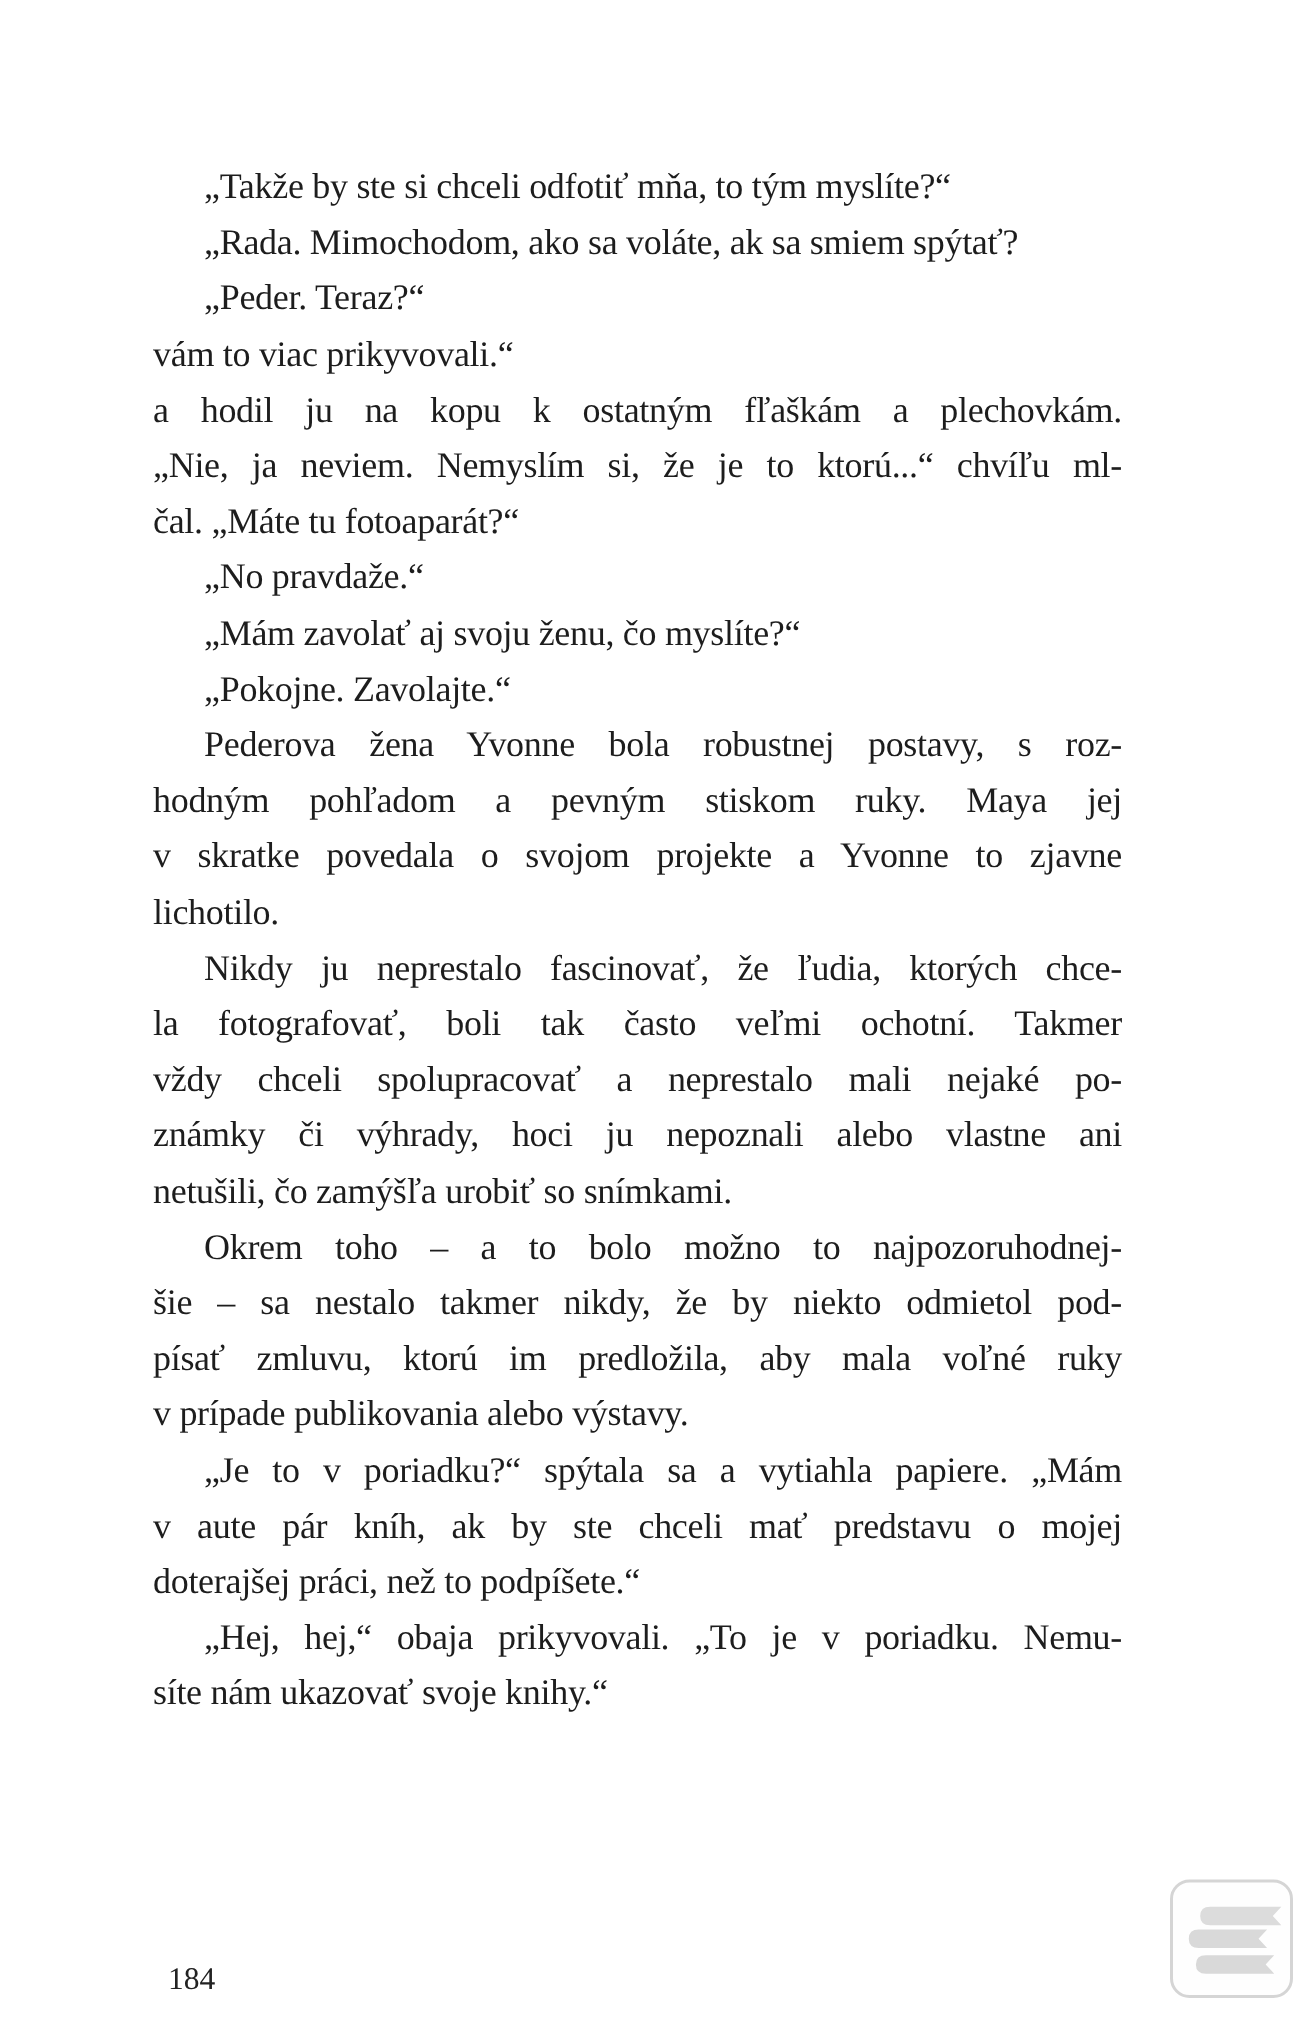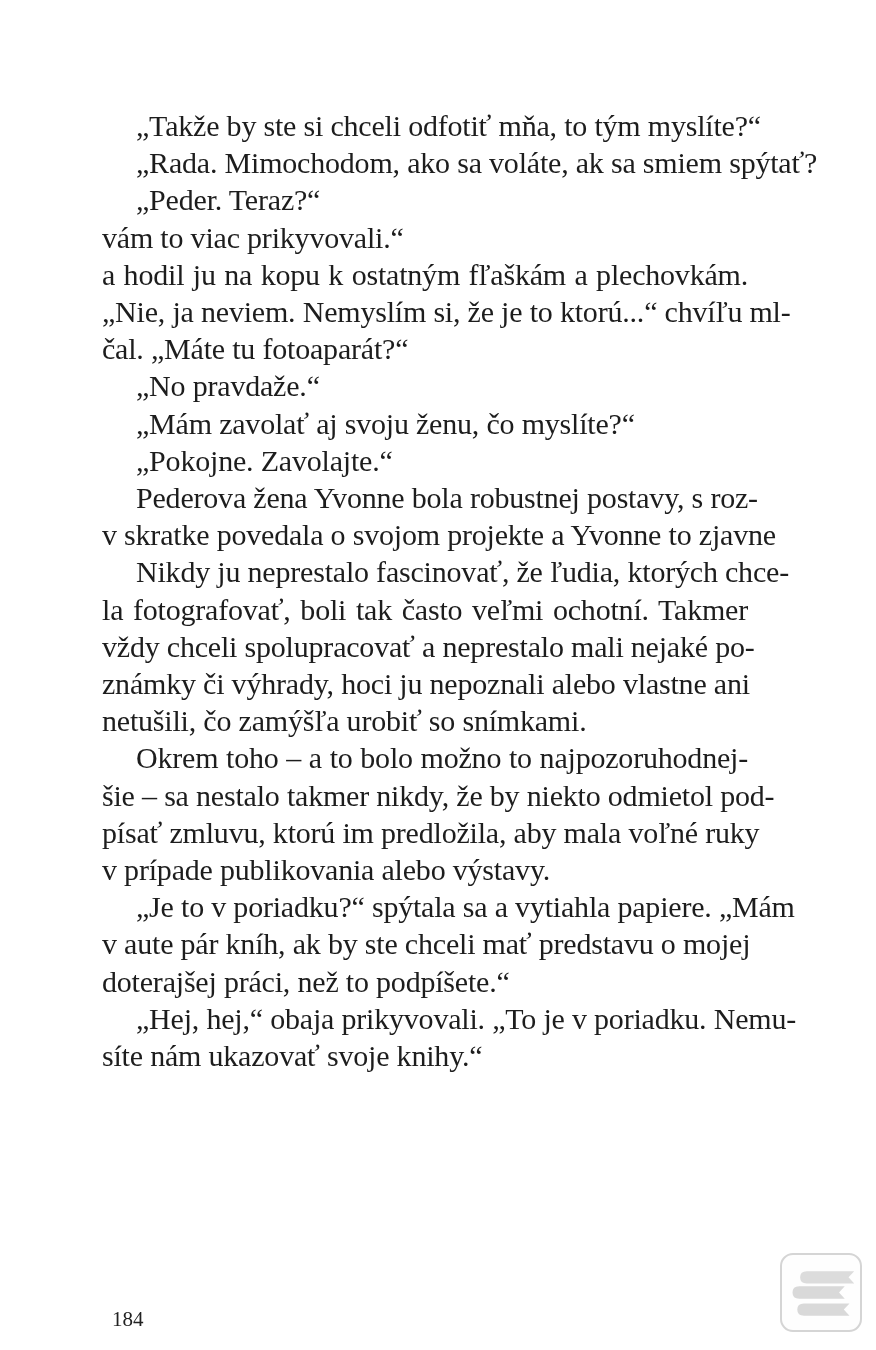--- a/index.html
+++ b/index.html
@@ -17,21 +17,21 @@
   }
   .text-block {
     position: absolute;
     left: 102px;
     top: 107px;
     width: 646px;
     color: #1d1d1d;
   }
   .para { margin: 0; padding: 0; }
   .line {
-    font-size: 30px;
+    font-size: 24px;
     line-height: 37.2px;
     letter-spacing: -0.2px;
     text-align: justify;
     text-align-last: justify;
     white-space: nowrap;
   }
   .line.last {
     text-align: left;
     text-align-last: auto;
   }
@@ -86,21 +86,23 @@
         <div class="line first last">„No pravdaže.“</div>
       </div>
       <div class="para">
         <div class="line first last">„Mám zavolať aj svoju ženu, čo myslíte?“</div>
       </div>
       <div class="para">
         <div class="line first last">„Pokojne. Zavolajte.“</div>
       </div>
       <div class="para">
         <div class="line first">Pederova žena Yvonne bola robustnej postavy, s roz-</div>
+        <div class="line">hodným pohľadom a pevným stiskom ruky. Maya jej</div>
         <div class="line">v skratke povedala o svojom projekte a Yvonne to zjavne</div>
+        <div class="line last">lichotilo.</div>
       </div>
       <div class="para">
         <div class="line first">Nikdy ju neprestalo fascinovať, že ľudia, ktorých chce-</div>
         <div class="line">la fotografovať, boli tak často veľmi ochotní. Takmer</div>
         <div class="line">vždy chceli spolupracovať a neprestalo mali nejaké po-</div>
         <div class="line">známky či výhrady, hoci ju nepoznali alebo vlastne ani</div>
         <div class="line last">netušili, čo zamýšľa urobiť so snímkami.</div>
       </div>
       <div class="para">
         <div class="line first">Okrem toho – a to bolo možno to najpozoruhodnej-</div>

